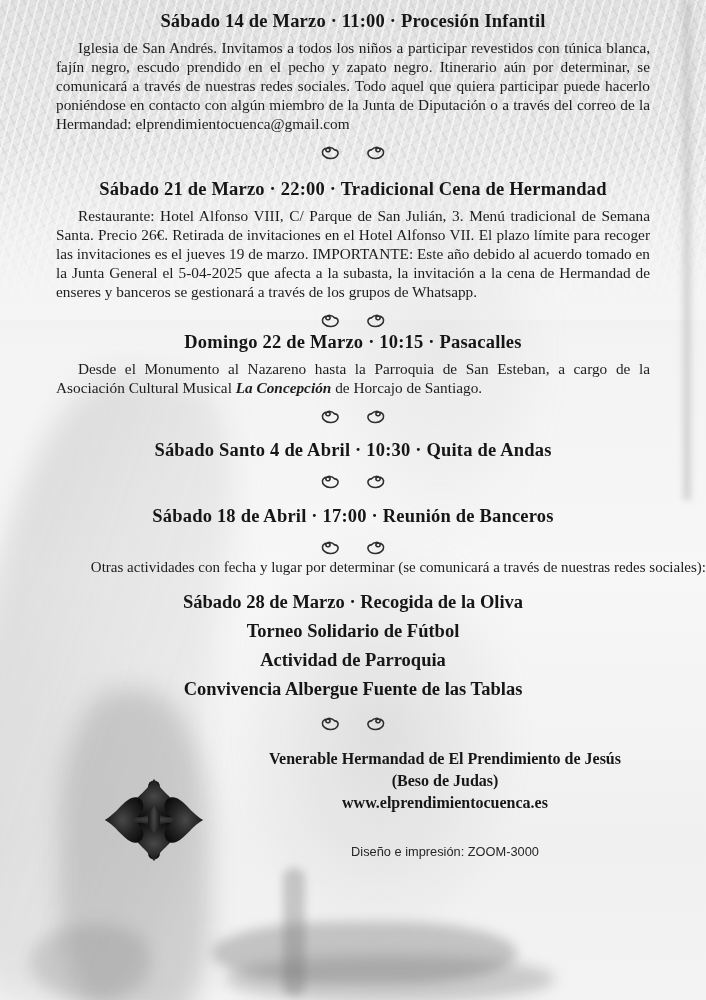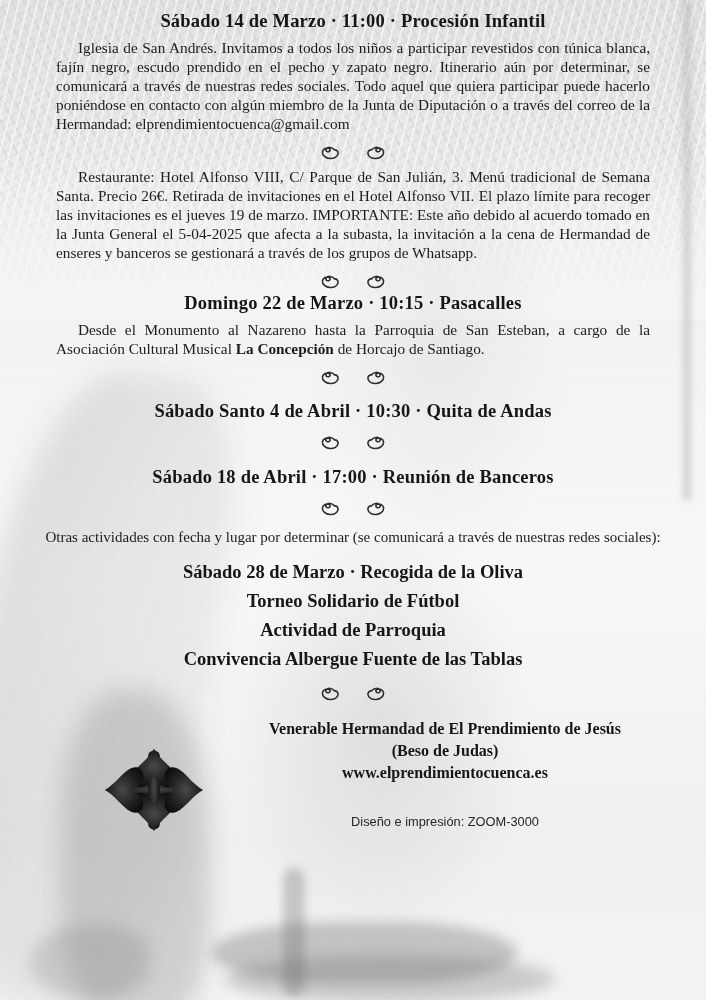--- a/index.html
+++ b/index.html
@@ -98,30 +98,29 @@
   .h-2{margin-top:15px;}
   .h-3{}
   .h-4{margin-top:12px;}
   .h-5{margin-top:13px;}
   .event-body{
     width:594px;margin:5px auto 0;
     font-size:15.3px;line-height:19px;
     text-align:justify;text-indent:22px;
     color:#1c1c1c;
   }
-  .event-body .em{font-weight:700;}
+  .event-body .em{font-weight:700;font-style:italic;}
   .divider{
     margin-top:12px;
     display:flex;justify-content:center;align-items:center;gap:24px;
     height:17px;
   }
   .divider svg{display:block;}
   .intro-line{
-    margin-top:9px;
-    text-align:center;
+    text-align:right;
     font-size:15px;line-height:20px;color:#1c1c1c;
   }
   .activities{margin-top:11px;text-align:center;}
   .activity{
     font-size:18.5px;font-weight:700;line-height:29px;color:#161616;
   }
   .footer{position:relative;margin-top:15px;height:180px;}
   .emblem{position:absolute;left:90px;top:2px;width:128px;height:140px;}
   .footer-text{
     margin-left:185px;width:520px;
@@ -156,20 +155,21 @@
 
     <div class="divider">
       <svg width="21" height="15" viewBox="0 0 20 14">
         <path d="M13.5 3.2 C 11.5 0.8, 7.5 0.6, 6 2.4 C 4.8 3.9, 6.2 5.8, 8.2 5.3 C 9.8 4.9, 10.2 3.0, 8.8 2.2 C 6.5 0.9, 2.6 2.4, 2.3 5.4 C 2.0 8.8, 5.5 11.6, 9.5 11.8 C 13.5 12.0, 16.8 10.0, 17.2 7.2 C 17.5 5.0, 15.8 3.4, 13.8 3.6" fill="none" stroke="#2e2e2e" stroke-width="1.5" stroke-linecap="round"></path>
       </svg>
       <svg width="21" height="15" viewBox="0 0 20 14">
         <path transform="translate(20,0) scale(-1,1)" d="M13.5 3.2 C 11.5 0.8, 7.5 0.6, 6 2.4 C 4.8 3.9, 6.2 5.8, 8.2 5.3 C 9.8 4.9, 10.2 3.0, 8.8 2.2 C 6.5 0.9, 2.6 2.4, 2.3 5.4 C 2.0 8.8, 5.5 11.6, 9.5 11.8 C 13.5 12.0, 16.8 10.0, 17.2 7.2 C 17.5 5.0, 15.8 3.4, 13.8 3.6" fill="none" stroke="#2e2e2e" stroke-width="1.5" stroke-linecap="round"></path>
       </svg>
     </div>
 
+    <div class="event-heading h-2">Sábado 21 de Marzo · 22:00 · Tradicional Cena de Hermandad</div>
     <p class="event-body">Restaurante: Hotel Alfonso VIII, C/ Parque de San Julián, 3. Menú tradicional de Semana Santa. Precio 26€. Retirada de invitaciones en el Hotel Alfonso VII. El plazo límite para recoger las invitaciones es el jueves 19 de marzo. IMPORTANTE: Este año debido al acuerdo tomado en la Junta General el 5-04-2025 que afecta a la subasta, la invitación a la cena de Hermandad de enseres y banceros se gestionará a través de los grupos de Whatsapp.</p>
 
     <div class="divider">
       <svg width="21" height="15" viewBox="0 0 20 14">
         <path d="M13.5 3.2 C 11.5 0.8, 7.5 0.6, 6 2.4 C 4.8 3.9, 6.2 5.8, 8.2 5.3 C 9.8 4.9, 10.2 3.0, 8.8 2.2 C 6.5 0.9, 2.6 2.4, 2.3 5.4 C 2.0 8.8, 5.5 11.6, 9.5 11.8 C 13.5 12.0, 16.8 10.0, 17.2 7.2 C 17.5 5.0, 15.8 3.4, 13.8 3.6" fill="none" stroke="#2e2e2e" stroke-width="1.5" stroke-linecap="round"></path>
       </svg>
       <svg width="21" height="15" viewBox="0 0 20 14">
         <path transform="translate(20,0) scale(-1,1)" d="M13.5 3.2 C 11.5 0.8, 7.5 0.6, 6 2.4 C 4.8 3.9, 6.2 5.8, 8.2 5.3 C 9.8 4.9, 10.2 3.0, 8.8 2.2 C 6.5 0.9, 2.6 2.4, 2.3 5.4 C 2.0 8.8, 5.5 11.6, 9.5 11.8 C 13.5 12.0, 16.8 10.0, 17.2 7.2 C 17.5 5.0, 15.8 3.4, 13.8 3.6" fill="none" stroke="#2e2e2e" stroke-width="1.5" stroke-linecap="round"></path>
       </svg>
     </div>

